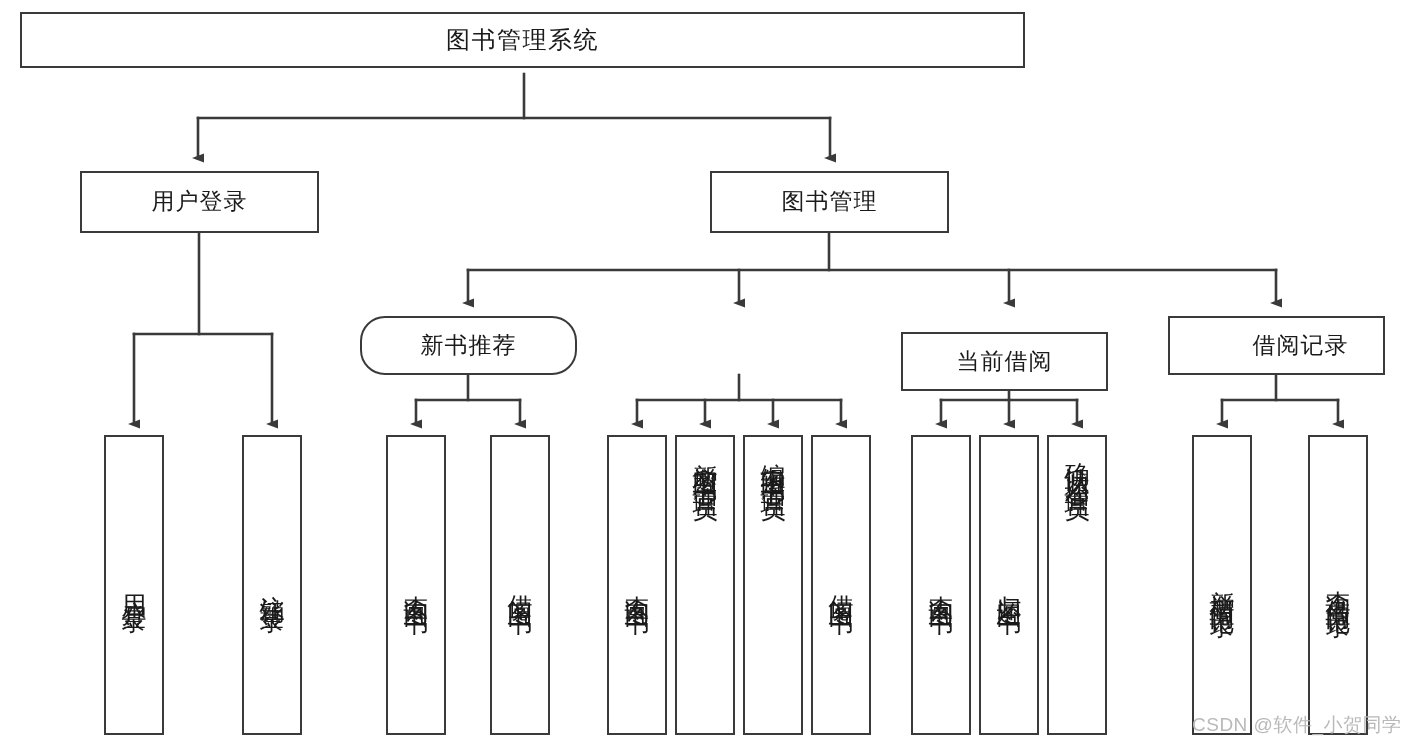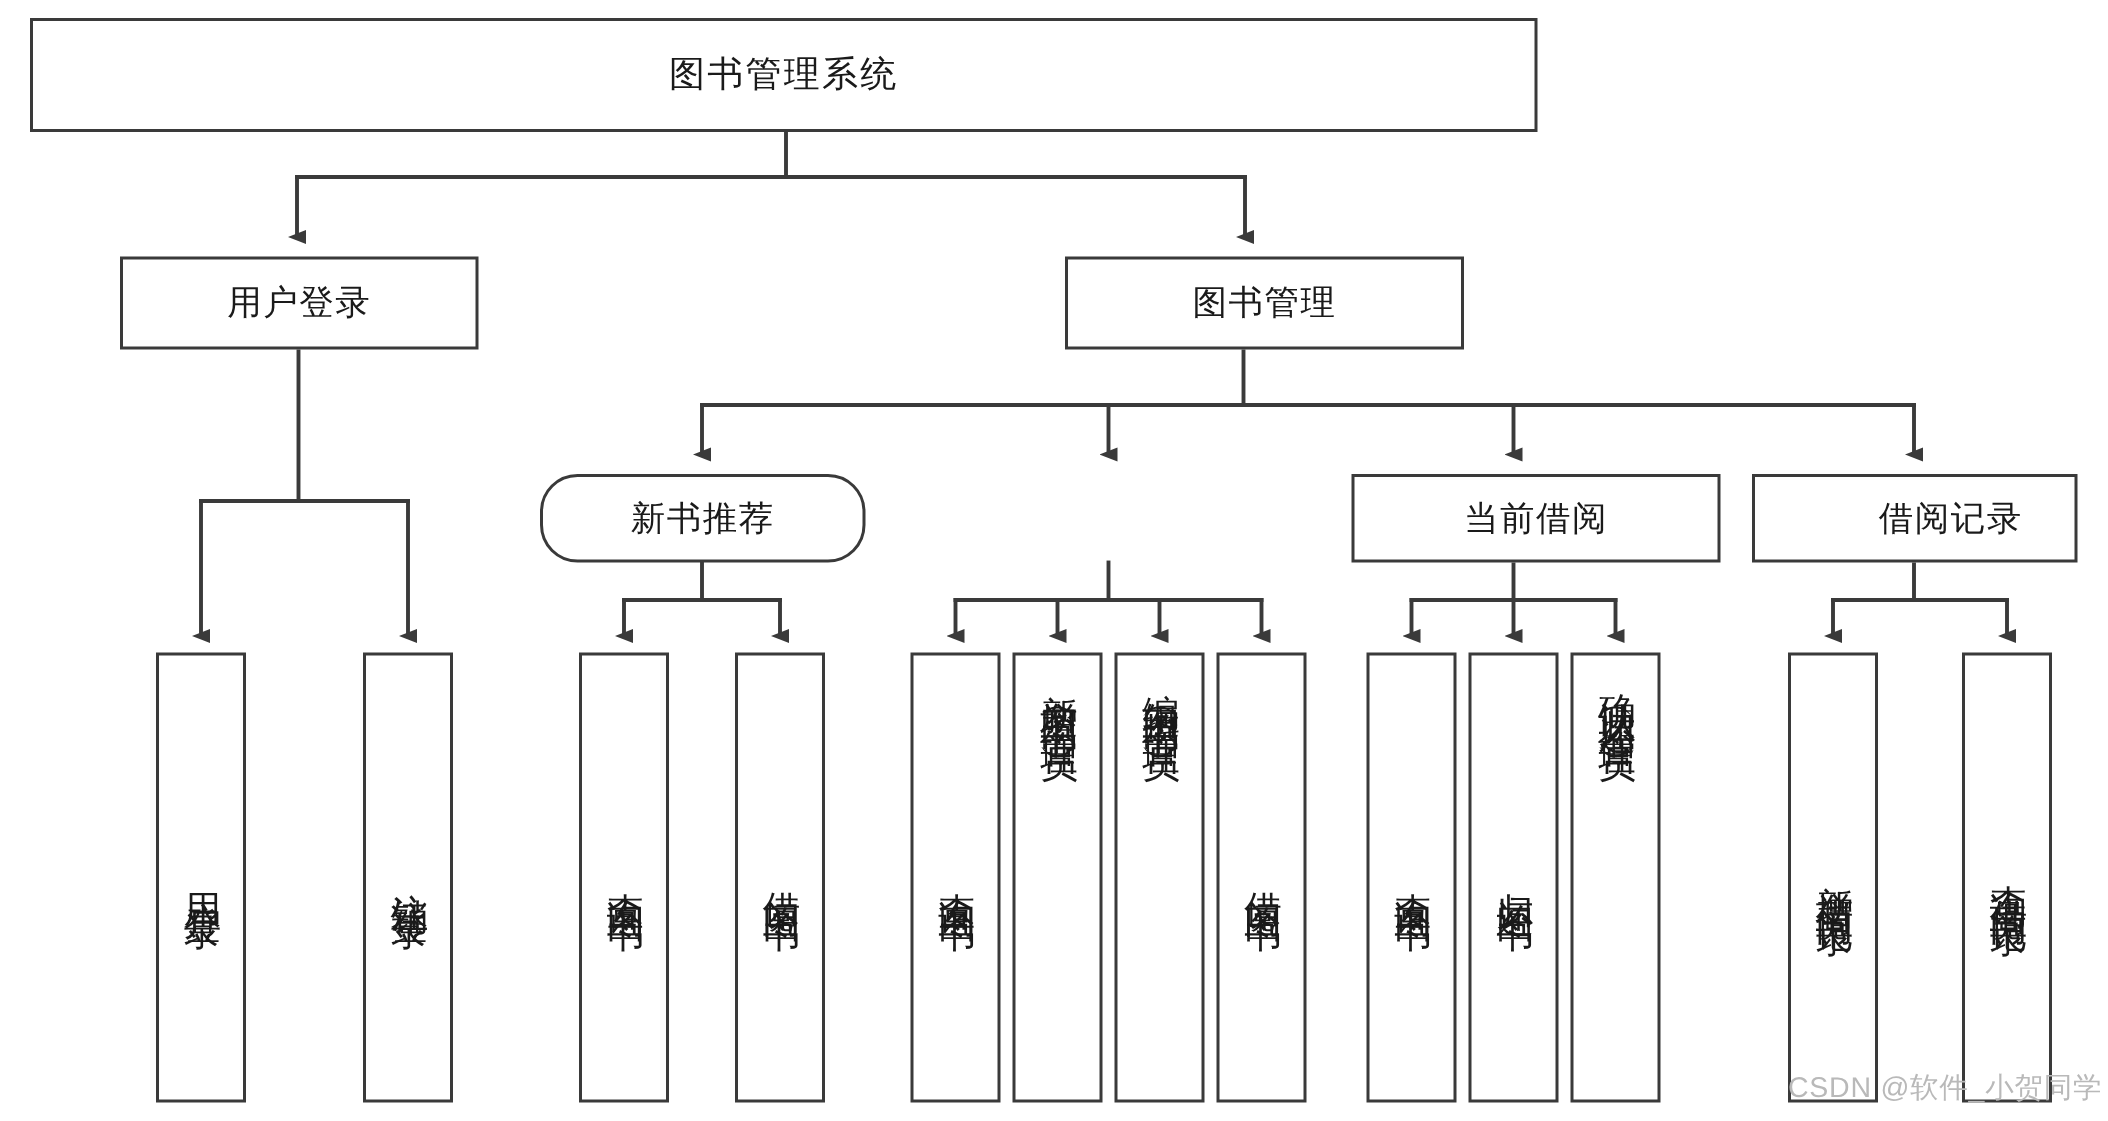--- a/index.html
+++ b/index.html
@@ -127,35 +127,35 @@
       <path d="M1009,400 L1009,424" marker-end="url(#arrow)"></path>
       <path d="M1077,400 L1077,424" marker-end="url(#arrow)"></path>
 
       <path d="M1276,375 L1276,400"></path>
       <path d="M1222,400 L1338,400"></path>
       <path d="M1222,400 L1222,424" marker-end="url(#arrow)"></path>
       <path d="M1338,400 L1338,424" marker-end="url(#arrow)"></path>
     </g>
   </svg>
 
-  <div class="node horiz root" style="left:20px; top:12px; width:1005px; height:76px;">
+  <div class="node horiz root" style="left:20px; top:12px; width:1005px; height:56px;">
     <span class="node-label">图书管理系统</span>
   </div>
 
   <div class="node horiz" style="left:80px; top:171px; width:239px; height:62px;">
     <span class="node-label">用户登录</span>
   </div>
-  <div class="node horiz" style="left:710px; top:171px; width:266px; height:62px;">
+  <div class="node horiz" style="left:710px; top:171px; width:239px; height:62px;">
     <span class="node-label">图书管理</span>
   </div>
 
   <div class="node horiz" style="left:360px; top:316px; width:217px; height:59px;border-radius:25px;">
     <span class="node-label">新书推荐</span>
   </div>
-  <div class="node horiz" style="left:901px; top:316px; width:246px; height:59px;">
+  <div class="node horiz" style="left:901px; top:332px; width:207px; height:59px;">
     <span class="node-label">当前借阅</span>
   </div>
   <div class="node horiz" style="left:1168px; top:316px; width:217px; height:59px;padding-left:48px;">
     <span class="node-label">借阅记录</span>
   </div>
 
   <div class="node vert centered" style="left:104px; top:435px; width:60px; height:300px;">
     <span class="node-label">用户登录</span>
   </div>
   <div class="node vert centered" style="left:242px; top:435px; width:60px; height:300px;">

